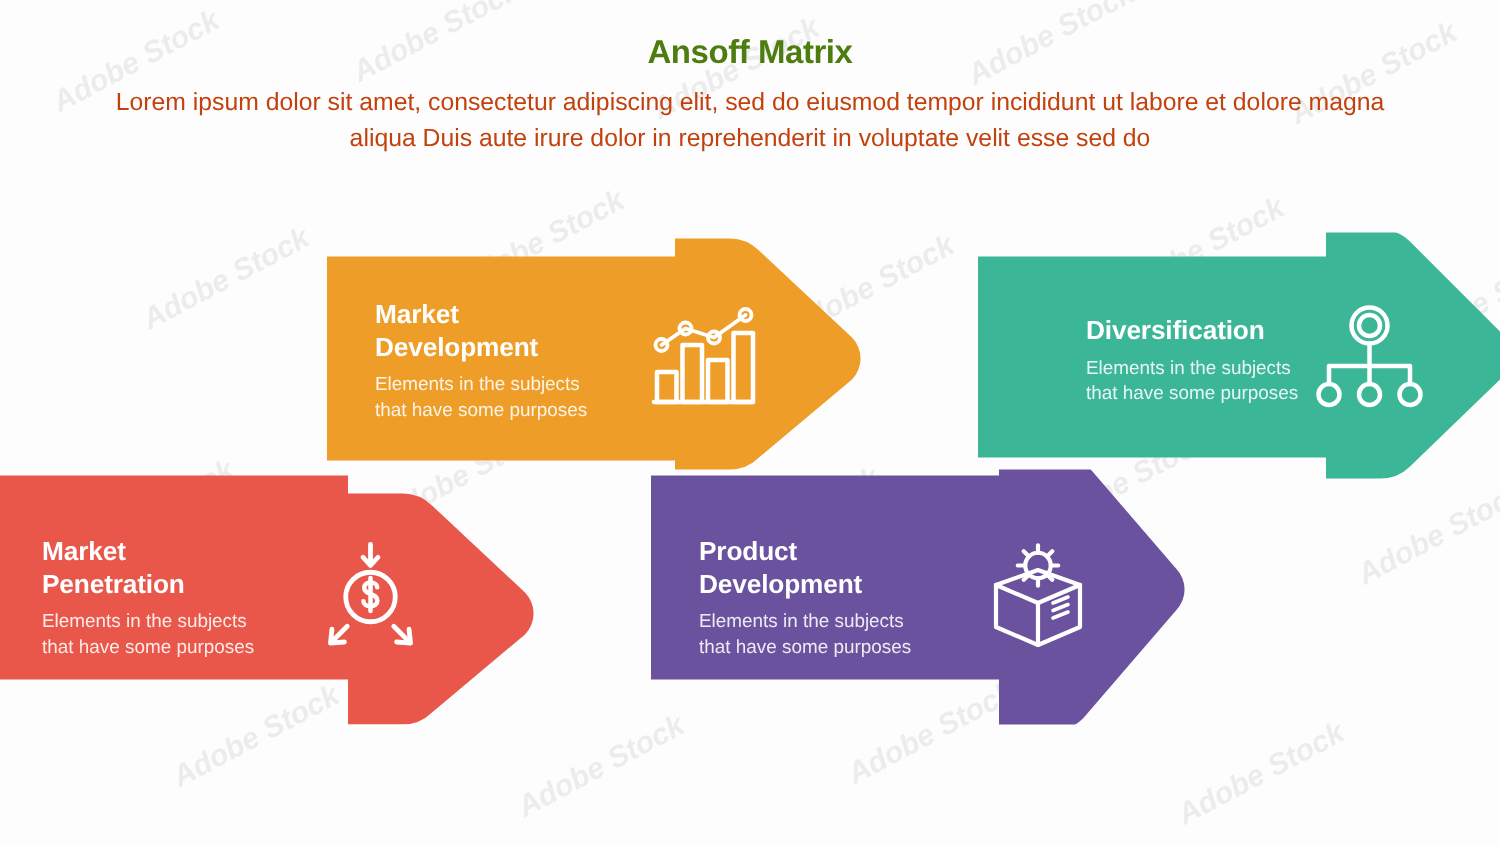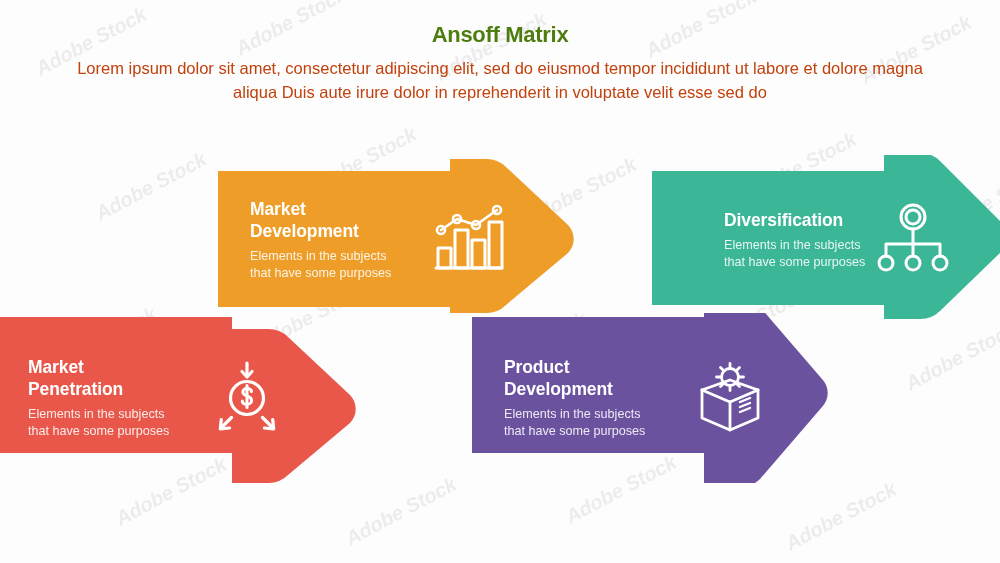--- a/index.html
+++ b/index.html
@@ -90,21 +90,21 @@
   .arrow-icon {
     position: absolute;
     display: flex;
     align-items: center;
     justify-content: center;
   }
 
   
   #arrow-penetration { left: 0px;   top: 313px; width: 360px; height: 170px; }
   #arrow-marketdev   { left: 218px; top: 155px; width: 360px; height: 170px; }
-  #arrow-productdev  { left: 434px; top: 313px; width: 360px; height: 170px; margin-left: 38px; }
+  #arrow-productdev  { left: 434px; top: 313px; width: 360px; height: 170px; }
   #arrow-diversify   { left: 652px; top: 155px; width: 360px; height: 170px; }
 
   #arrow-penetration .arrow-content { left: 28px;  width: 180px; }
   #arrow-marketdev   .arrow-content { left: 32px;  width: 185px; }
   #arrow-productdev  .arrow-content { left: 32px;  width: 185px; }
   #arrow-diversify   .arrow-content { left: 32px;  width: 185px; margin-left: 40px; }
 
   #arrow-penetration .arrow-icon { left: 208px; top: 45px; width: 86px; height: 80px; }
   #arrow-marketdev   .arrow-icon { left: 212px; top: 45px; width: 86px; height: 80px; }
   #arrow-productdev  .arrow-icon { left: 218px; top: 45px; width: 86px; height: 80px; }

